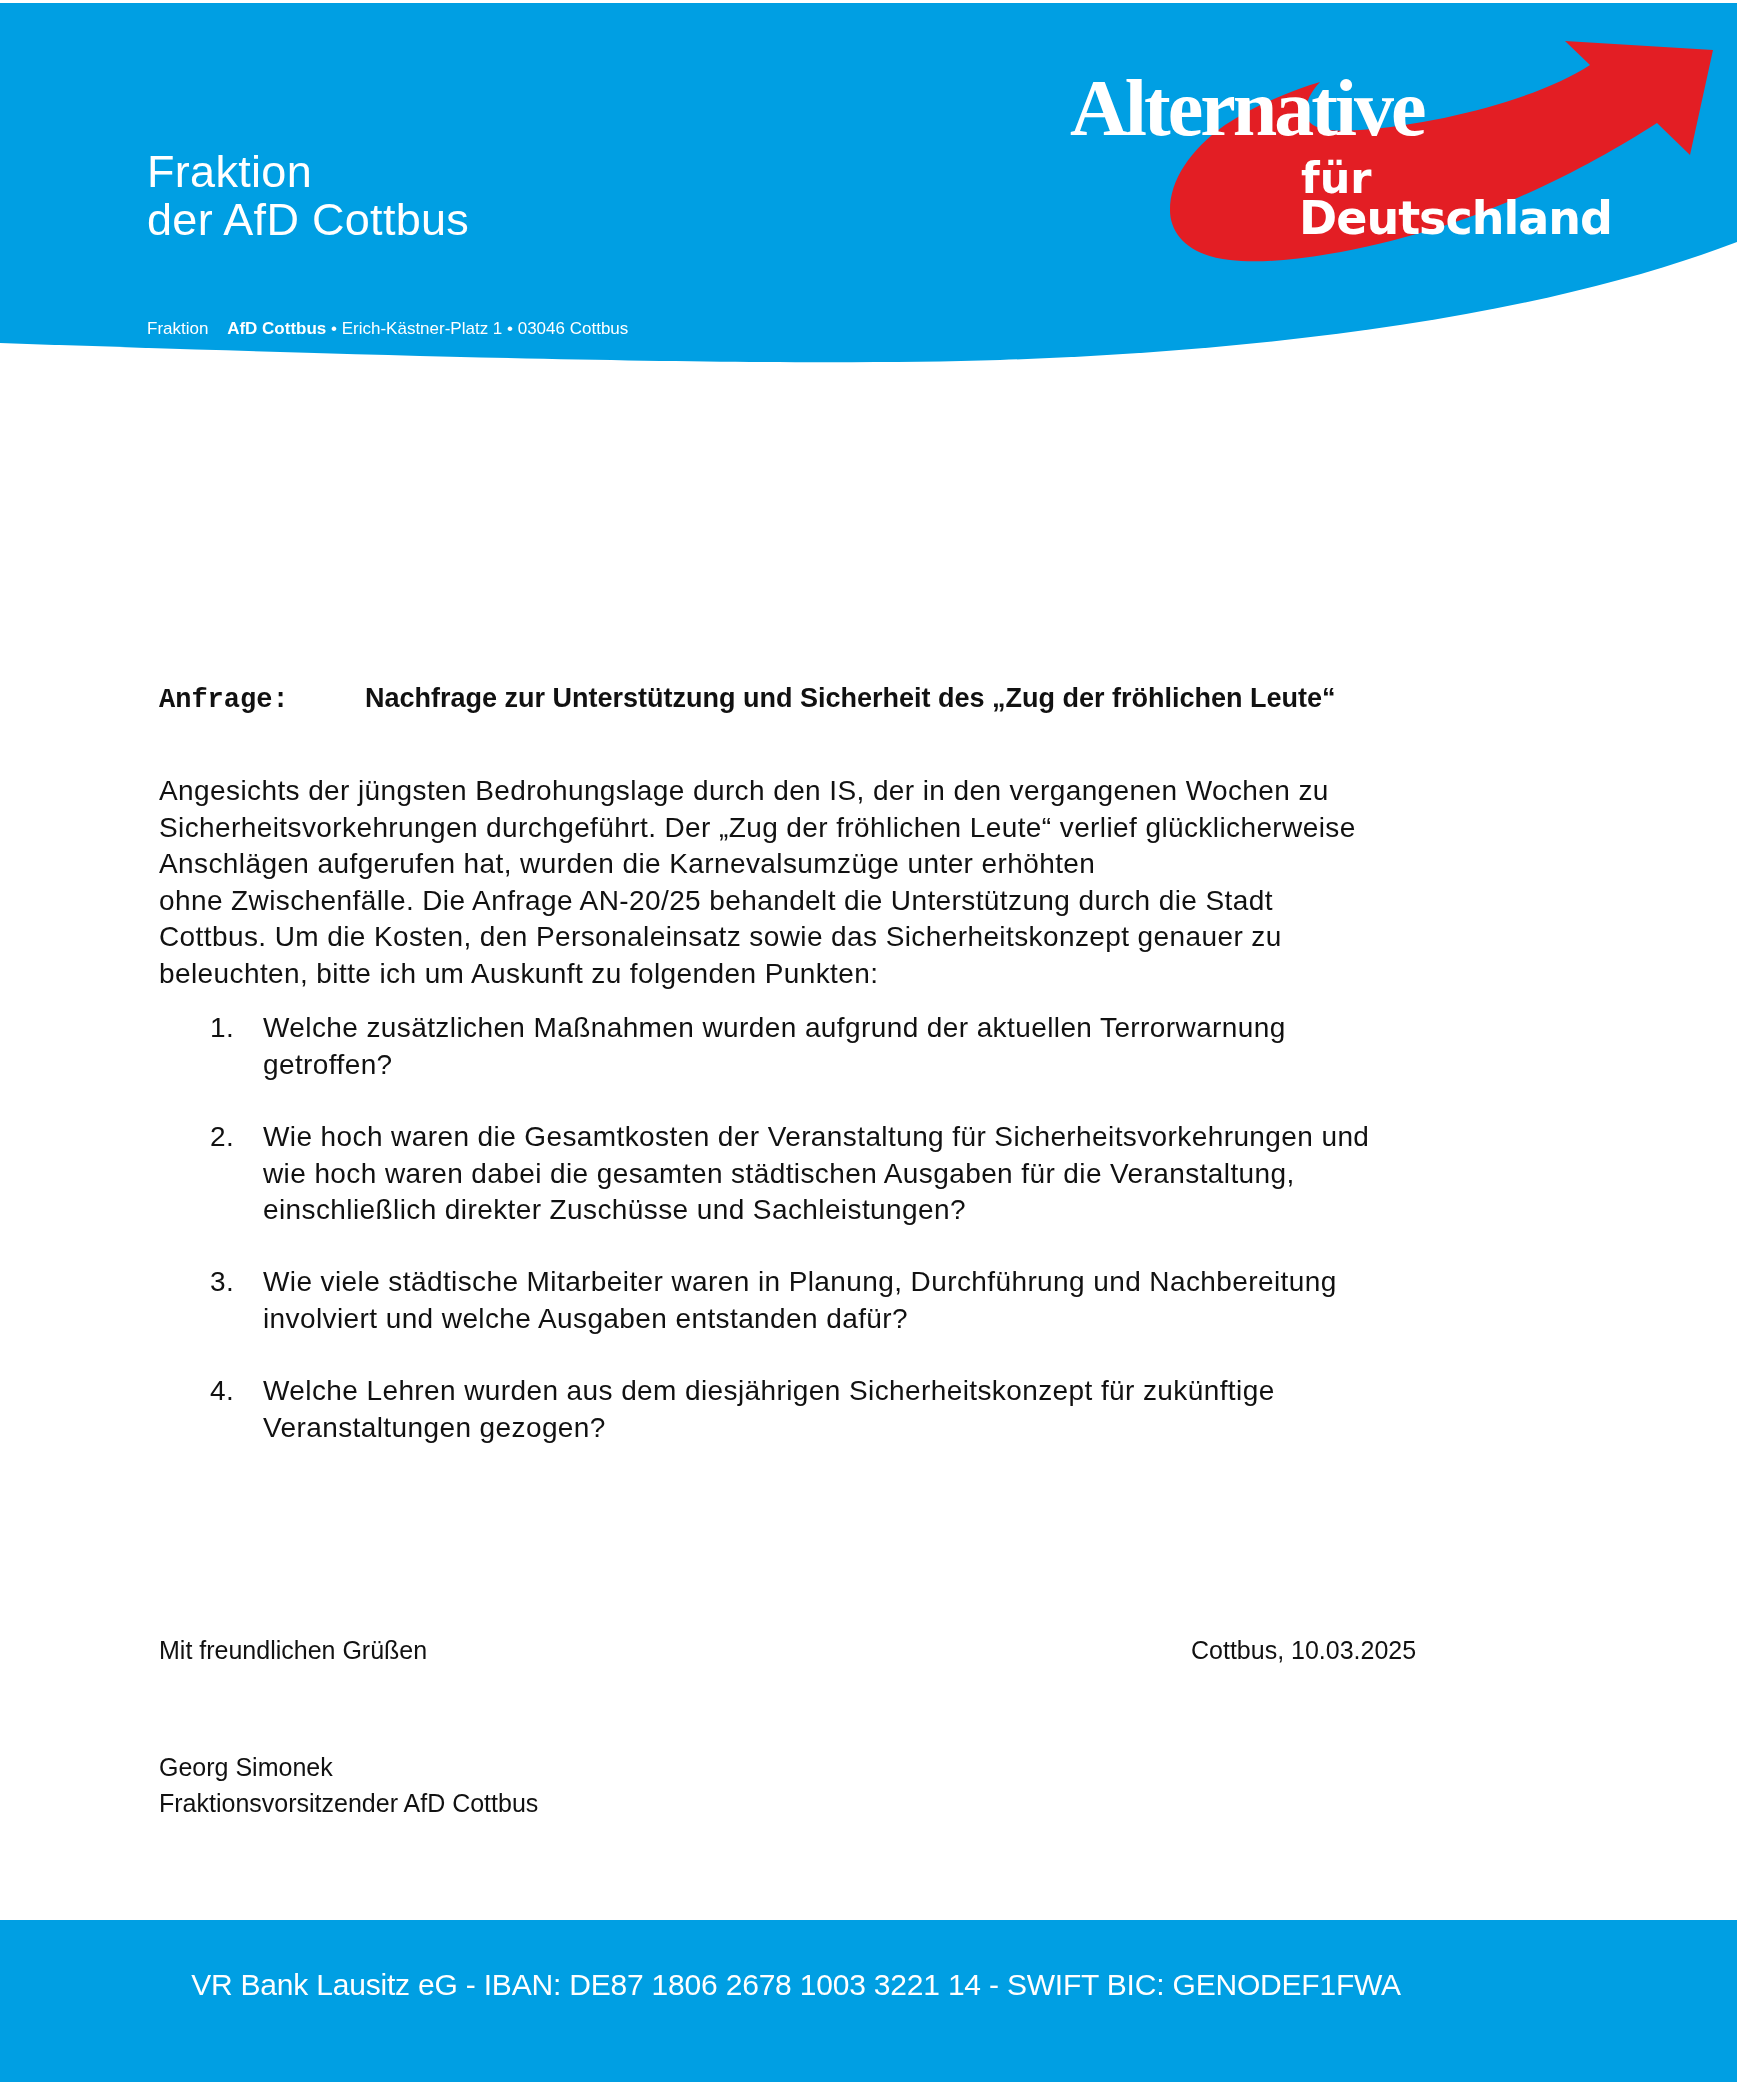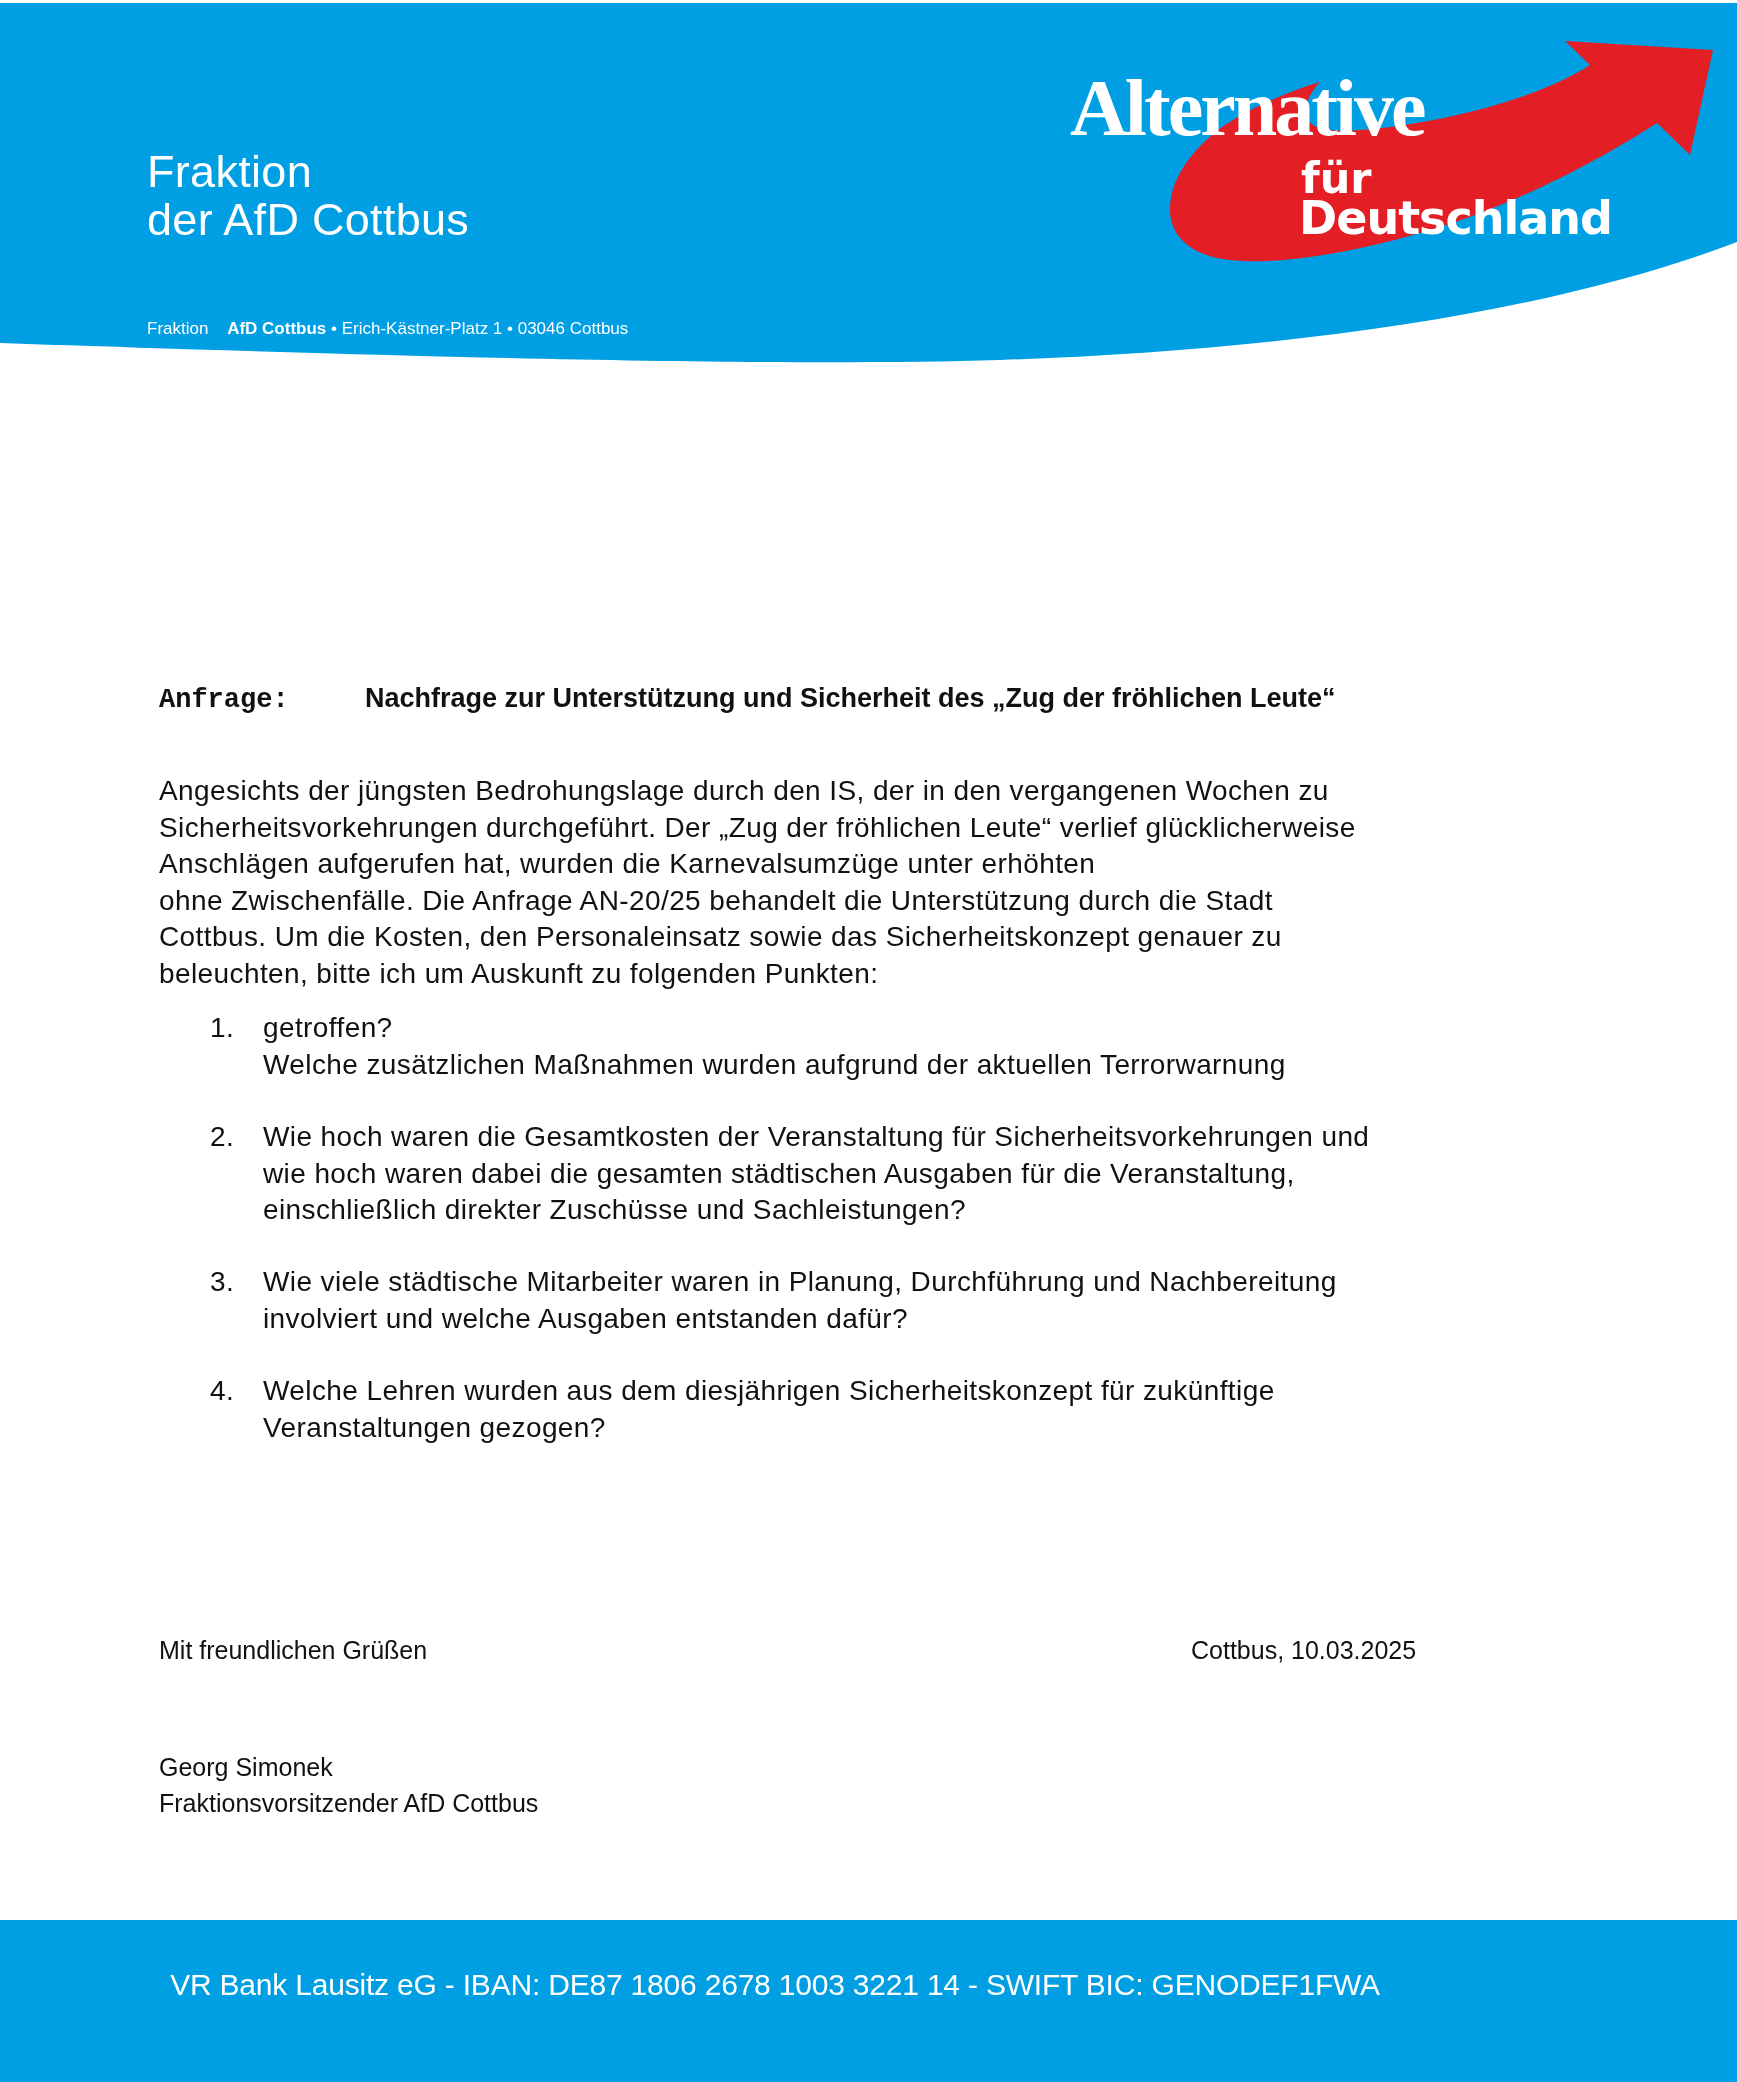--- a/index.html
+++ b/index.html
@@ -21,21 +21,21 @@
   .body-text { position: absolute; top: 757px; left: 0; width: 1440px; font-size: 28px; line-height: 36.6px; font-family: "Liberation Sans", sans-serif; letter-spacing: 0.4px; margin-top: 16px; }
   .body-text span { display: block; white-space: nowrap; }
   .qlist { position: absolute; left: 0; top: 0; font-family: "Liberation Sans", sans-serif; font-size: 28px; line-height: 36.6px; letter-spacing: 0.4px; }
   .qitem { position: absolute; left: 51px; white-space: nowrap; }
   .qitem .num { position: absolute; left: 0; width: 40px; }
   .qitem .qtext { position: absolute; left: 53px; }
   .qitem .qtext span { display: block; }
 
   .closing { position: absolute; font-family: "Liberation Sans", sans-serif; font-size: 25px; white-space: nowrap; text-align: right; }
   .footer { position: absolute; left: 0; top: 1920px; width: 1737px; height: 162px; background: #009fe3; }
-  .footer-text { position: absolute; left: 0; top: 48px; width: 1550px; text-align: center; color: #ffffff; font-family: "Liberation Sans", sans-serif; font-size: 30px; letter-spacing: -0.2px; white-space: nowrap; }
+  .footer-text { position: absolute; left: 0; top: 48px; width: 1550px; text-align: center; color: #ffffff; font-family: "Liberation Sans", sans-serif; font-size: 30px; letter-spacing: -0.2px; white-space: nowrap; padding-left: 21px; }
 </style>
 </head>
 <body>
 
 <svg class="header-bg" viewBox="0 0 1737 380" preserveAspectRatio="none">
   <path d="M0,3 L1737,3 L1737,242 C1560,310 1300,350 1000,360 C800,366 500,360 0,343 Z" fill="#009fe3"></path>
 </svg>
 
 <div class="header-title">
   <div>Fraktion</div>
@@ -72,22 +72,22 @@
     <span>Anschlägen aufgerufen hat, wurden die Karnevalsumzüge unter erhöhten</span>
     <span>ohne Zwischenfälle. Die Anfrage AN-20/25 behandelt die Unterstützung durch die Stadt</span>
     <span>Cottbus. Um die Kosten, den Personaleinsatz sowie das Sicherheitskonzept genauer zu</span>
     <span>beleuchten, bitte ich um Auskunft zu folgenden Punkten:</span>
   </div>
 
   <div class="qlist">
     <div class="qitem" style="top:1010px;">
       <span class="num">1.</span>
       <div class="qtext">
+        <span>Welche zusätzlichen Maßnahmen wurden aufgrund der aktuellen Terrorwarnung</span>
         <span>getroffen?</span>
-        <span>Welche zusätzlichen Maßnahmen wurden aufgrund der aktuellen Terrorwarnung</span>
       </div>
     </div>
     <div class="qitem" style="top:1119px;">
       <span class="num">2.</span>
       <div class="qtext">
         <span>Wie hoch waren die Gesamtkosten der Veranstaltung für Sicherheitsvorkehrungen und</span>
         <span>wie hoch waren dabei die gesamten städtischen Ausgaben für die Veranstaltung,</span>
         <span>einschließlich direkter Zuschüsse und Sachleistungen?</span>
       </div>
     </div>

